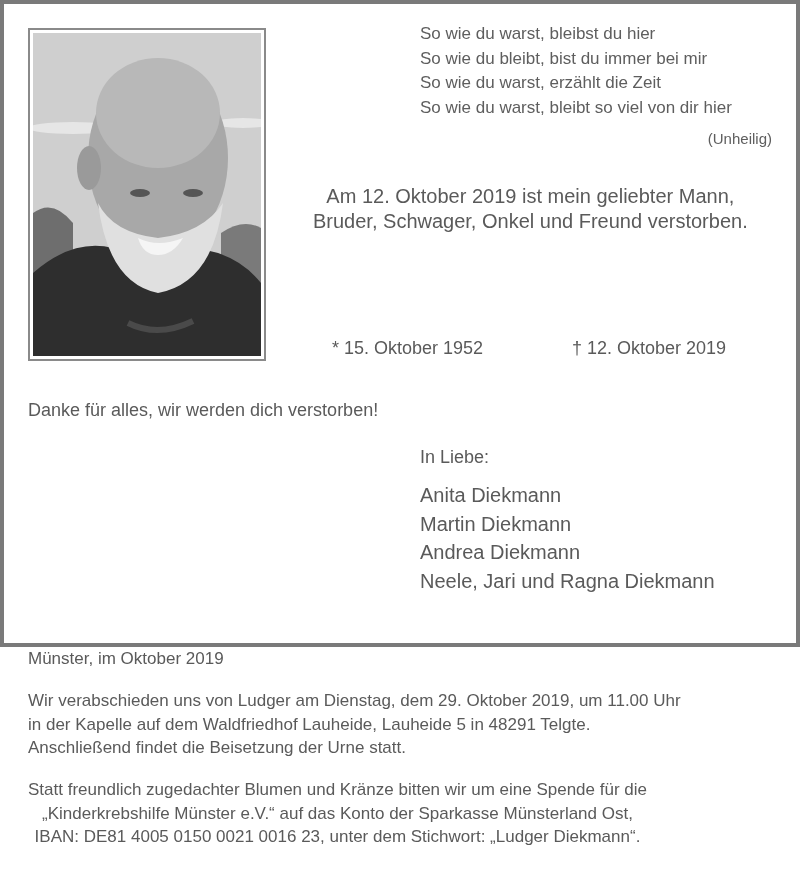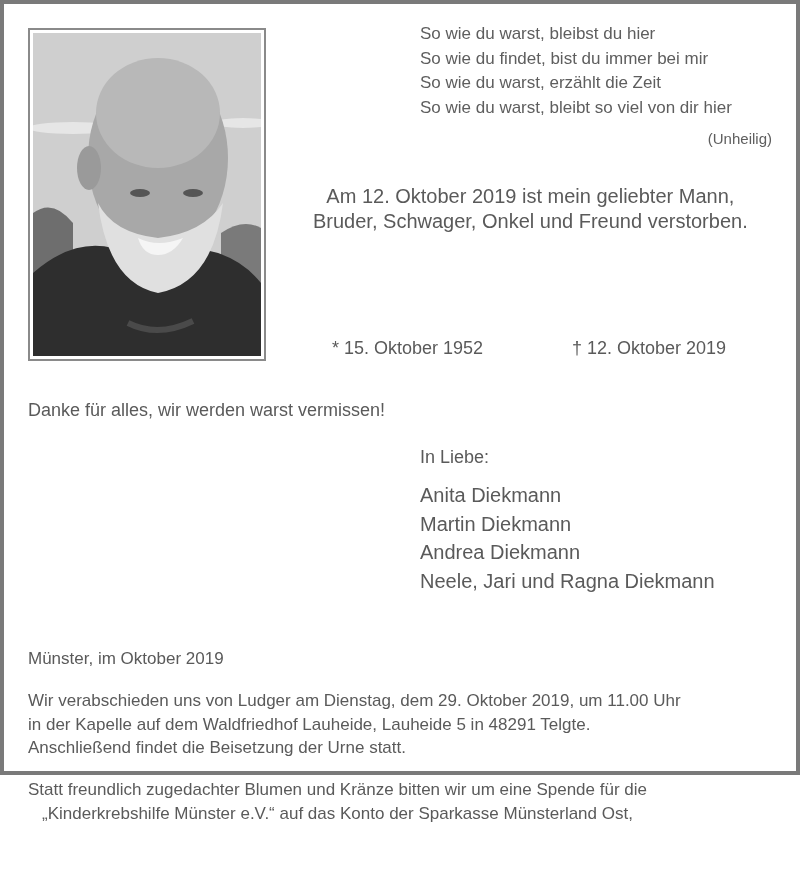--- a/index.html
+++ b/index.html
@@ -1,18 +1,18 @@
 <!DOCTYPE html>
 <html><head>
   <meta charset="utf-8">
   <style>
     html, body { margin: 0; padding: 0; background: #ffffff; }
     body { width: 800px; height: 871px; position: relative; overflow: hidden;
            font-family: "Liberation Sans", sans-serif; color: #5a5a5a; }
-    .frame { position: absolute; left: 0; top: 0; width: 800px; height: 775px; box-sizing: border-box;
+    .frame { position: absolute; left: 0; top: 0; width: 800px; height: 647px; box-sizing: border-box;
              border: 4px solid #7a7a7a; background: #fff; }
     .photo-wrap { position: absolute; left: 24px; top: 24px; width: 238px; height: 333px; box-sizing: border-box;
                   border: 2px solid #8a8a8a; padding: 3px; background: #fff; }
     .photo { width: 100%; height: 100%; position: relative; overflow: hidden;
              background: linear-gradient(180deg, #c9c9c9 0%, #d2d2d2 50%, #bdbdbd 100%); }
     .photo svg { position: absolute; left: 0; top: 0; width: 100%; height: 100%; }
     .poem { position: absolute; left: 416px; top: 18px; font-size: 17px; line-height: 24.5px; color: #5e5e5e; }
     .poem-author { position: absolute; right: 24px; top: 126px; font-size: 15px; color: #5e5e5e; }
     .announce { position: absolute; left: 309px; top: 180px; font-size: 20px; line-height: 25px; color: #5a5a5a; text-align: center; }
     .name { position: absolute; left: 304px; top: 250px; font-size: 50px; line-height: 60px; color: #6a6a6a; letter-spacing: 0.5px; }
@@ -47,50 +47,51 @@
         <path d="M105 205 Q125 215 150 205 Q140 222 125 222 Q110 222 105 205 Z" fill="#f5f5f5"></path>
         <ellipse cx="107" cy="160" rx="10" ry="4" fill="#555"></ellipse>
         <ellipse cx="160" cy="160" rx="10" ry="4" fill="#555"></ellipse>
         <path d="M95 290 Q125 305 160 288" stroke="#4a4a4a" stroke-width="6" fill="none"></path>
       </svg>
     </div>
   </div>
 
   <div class="poem">
     <span class="line">So wie du warst, bleibst du hier</span>
-    <span class="line">So wie du findet, bist du immer bei mir</span>
+    <span class="line">So wie du bleibt, bist du immer bei mir</span>
     <span class="line">So wie du warst, erzählt die Zeit</span>
     <span class="line">So wie du warst, bleibt so viel von dir hier</span>
   </div>
   <div class="poem-author">(Unheilig)</div>
 
   <div class="announce">
     <span class="line">Am 12. Oktober 2019 ist mein geliebter Mann,</span>
     <span class="line">Bruder, Schwager, Onkel und Freund verstorben.</span>
   </div>
 
   <div class="birth">* 15. Oktober 1952</div>
   <div class="death">† 12. Oktober 2019</div>
 
-  <div class="thanks">Danke für alles, wir werden warst vermissen!</div>
+  <div class="thanks">Danke für alles, wir werden dich verstorben!</div>
 
   <div class="in-liebe">In Liebe:</div>
   <div class="mourners">
     <span class="line">Anita Diekmann</span>
     <span class="line">Martin Diekmann</span>
     <span class="line">Andrea Diekmann</span>
     <span class="line">Neele, Jari und Ragna Diekmann</span>
   </div>
 
   <div class="place-date">Münster, im Oktober 2019</div>
 
   <div class="funeral">
     <span class="line">Wir verabschieden uns von Ludger am Dienstag, dem 29. Oktober 2019, um 11.00 Uhr</span>
     <span class="line">in der Kapelle auf dem Waldfriedhof Lauheide, Lauheide 5 in 48291 Telgte.</span>
     <span class="line">Anschließend findet die Beisetzung der Urne statt.</span>
   </div>
 
   <div class="donation">
     <span class="line">Statt freundlich zugedachter Blumen und Kränze bitten wir um eine Spende für die</span>
     <span class="line">„Kinderkrebshilfe Münster e.V.“ auf das Konto der Sparkasse Münsterland Ost,</span>
+    <span class="line">IBAN: DE81 4005 0150 0021 0016 23, unter dem Stichwort: „Ludger Diekmann“.</span>
   </div>
 
 </div>
 
 </body></html>

